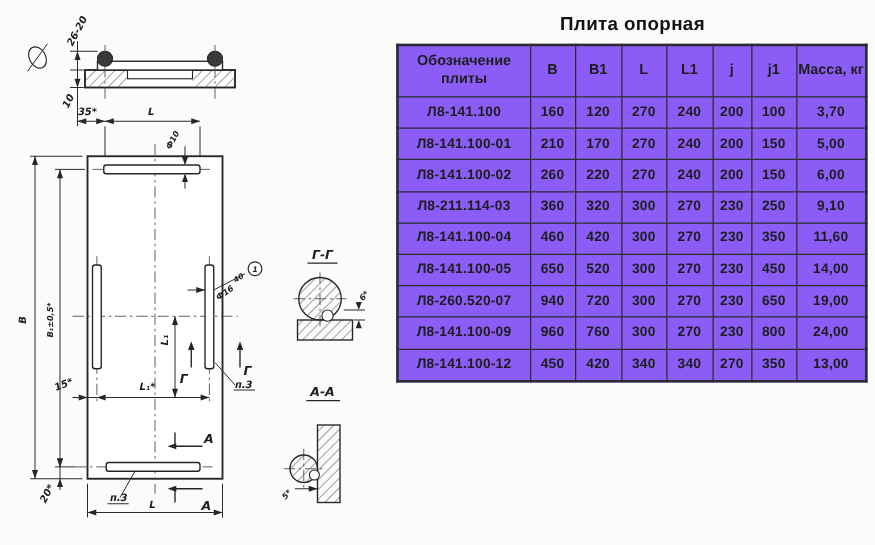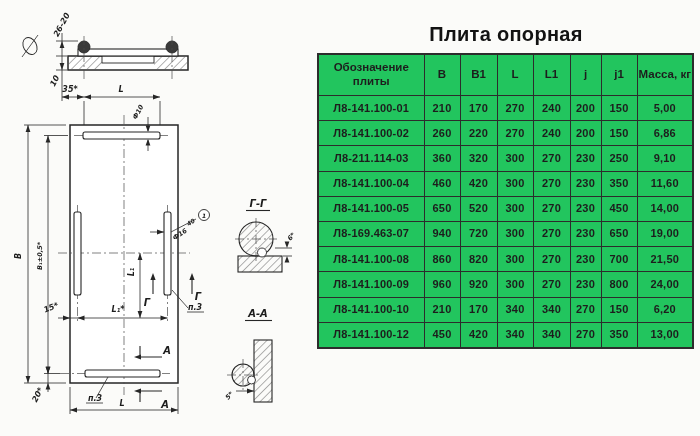--- a/index.html
+++ b/index.html
@@ -12,24 +12,24 @@
   .thin{stroke:#262626;stroke-width:0.9;}
   .dim{stroke:#2b2b2b;stroke-width:0.8;}
   .cl{stroke:#4a4a4a;stroke-width:0.7;stroke-dasharray:9 3 2 3;}
   .drawing polygon{fill:#262626;}
   .drawing text{font:italic bold 8px "DejaVu Sans",sans-serif;fill:#1c1c1c;}
   .drawing text.big{font-size:10px;}
   .drawing text.small{font-size:6.5px;}
   .drawing text.tiny{font-size:6px;}
   
   .table-panel{position:absolute;left:317px;top:7px;width:378px;}
-  .table-title{text-align:center;font-weight:bold;font-size:20px;color:#121212;
-               letter-spacing:.3px;margin:16px 0 7px 0;}
+  .table-title{text-align:center;font-weight:bold;font-size:15px;color:#121212;
+               letter-spacing:.3px;margin:4px 0 7px 0;}
   table.specs{border-collapse:collapse;table-layout:fixed;width:377px;
-              border:2px solid #2c2c2c;background:#22c55e;}
+              border:2px solid #2c2c2c;background:#8b5cf6;}
   table.specs th,table.specs td{border:1px solid #2c2c2c;text-align:center;
               vertical-align:middle;padding:0 1px;
               font-weight:bold;color:#1d1d1d;font-size:11px;line-height:1.2;}
   table.specs th{height:40px;font-size:11.5px;}
   table.specs td{height:24.2px;letter-spacing:.2px;}
 </style>
 </head>
 <body>
 
 <div class="page">
@@ -215,38 +215,48 @@
           <th>В1</th>
           <th>L</th>
           <th>L1</th>
           <th>j</th>
           <th>j1</th>
           <th>Масса, кг</th>
         </tr>
       </thead>
       <tbody>
         <tr>
+            <td>Л8-141.100</td>
+            <td>160</td>
+            <td>120</td>
+            <td>270</td>
+            <td>240</td>
+            <td>200</td>
+            <td>100</td>
+            <td>3,70</td>
+          </tr>
+        <tr>
             <td>Л8-141.100-01</td>
             <td>210</td>
             <td>170</td>
             <td>270</td>
             <td>240</td>
             <td>200</td>
             <td>150</td>
             <td>5,00</td>
           </tr>
         <tr>
             <td>Л8-141.100-02</td>
             <td>260</td>
             <td>220</td>
             <td>270</td>
             <td>240</td>
             <td>200</td>
             <td>150</td>
-            <td>6,86</td>
+            <td>6,00</td>
           </tr>
         <tr>
             <td>Л8-211.114-03</td>
             <td>360</td>
             <td>320</td>
             <td>300</td>
             <td>270</td>
             <td>230</td>
             <td>250</td>
             <td>9,10</td>
@@ -265,58 +275,38 @@
             <td>Л8-141.100-05</td>
             <td>650</td>
             <td>520</td>
             <td>300</td>
             <td>270</td>
             <td>230</td>
             <td>450</td>
             <td>14,00</td>
           </tr>
         <tr>
-            <td>Л8-169.463-07</td>
+            <td>Л8-260.520-07</td>
             <td>940</td>
             <td>720</td>
             <td>300</td>
             <td>270</td>
             <td>230</td>
             <td>650</td>
             <td>19,00</td>
           </tr>
         <tr>
-            <td>Л8-141.100-08</td>
-            <td>860</td>
-            <td>820</td>
-            <td>300</td>
-            <td>270</td>
-            <td>230</td>
-            <td>700</td>
-            <td>21,50</td>
-          </tr>
-        <tr>
             <td>Л8-141.100-09</td>
             <td>960</td>
-            <td>920</td>
+            <td>760</td>
             <td>300</td>
             <td>270</td>
             <td>230</td>
             <td>800</td>
             <td>24,00</td>
-          </tr>
-        <tr>
-            <td>Л8-141.100-10</td>
-            <td>210</td>
-            <td>170</td>
-            <td>340</td>
-            <td>340</td>
-            <td>270</td>
-            <td>150</td>
-            <td>6,20</td>
           </tr>
         <tr>
             <td>Л8-141.100-12</td>
             <td>450</td>
             <td>420</td>
             <td>340</td>
             <td>340</td>
             <td>270</td>
             <td>350</td>
             <td>13,00</td>

